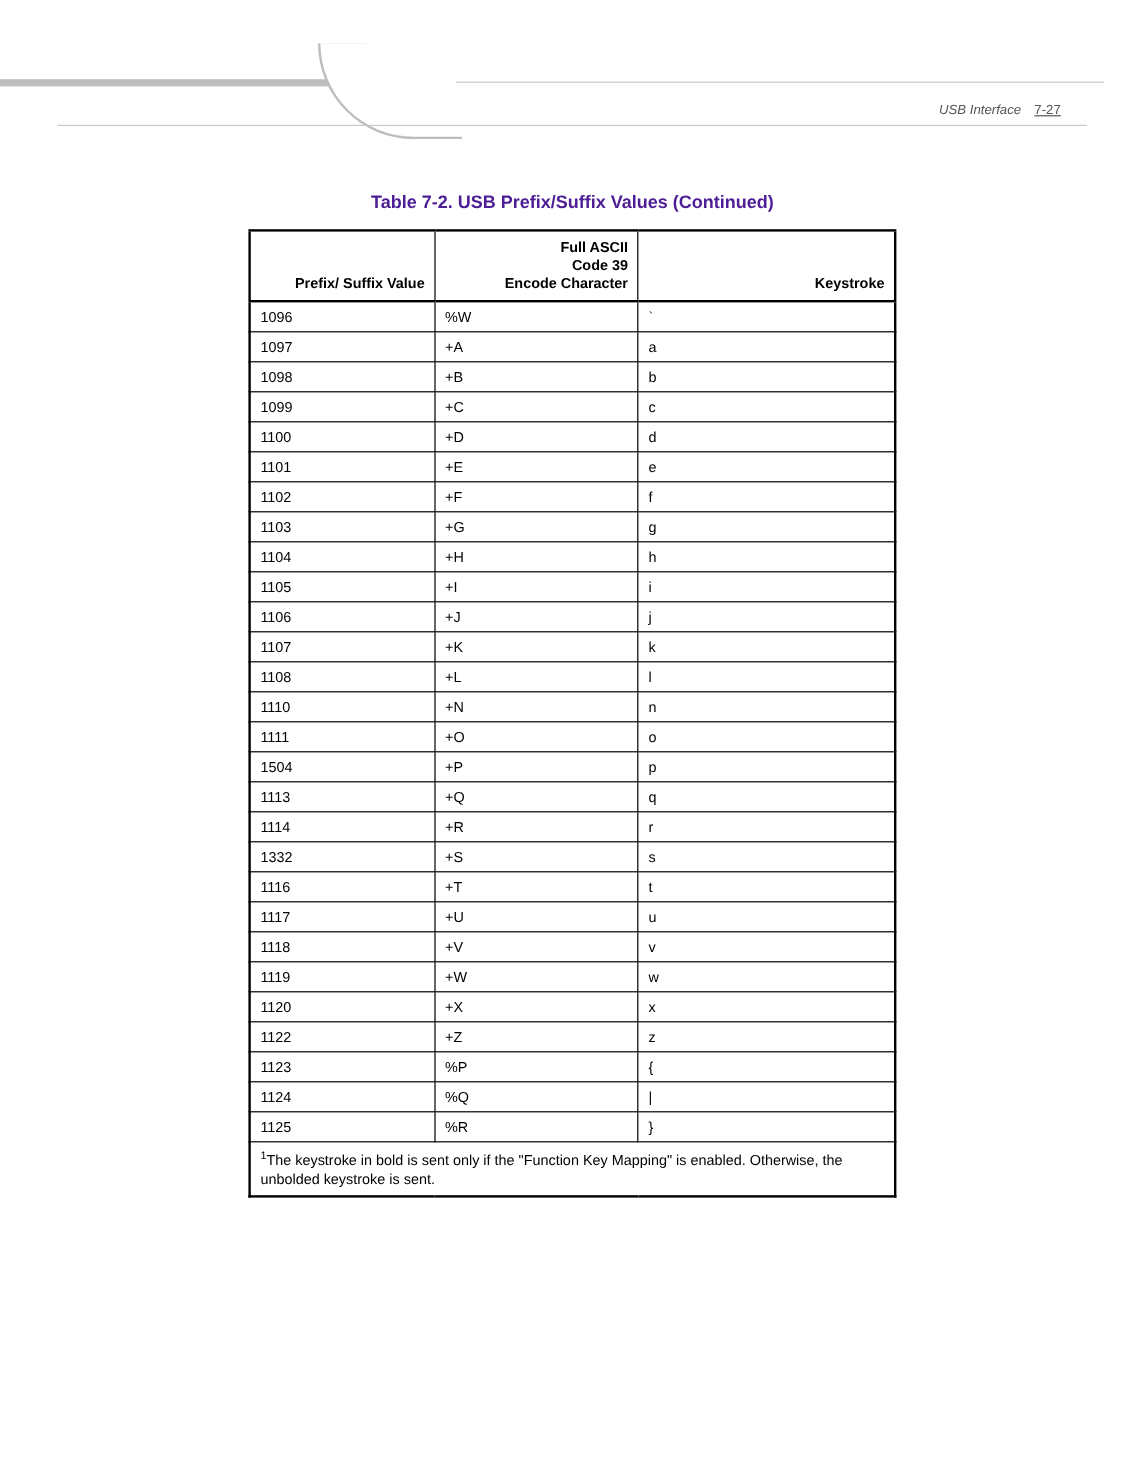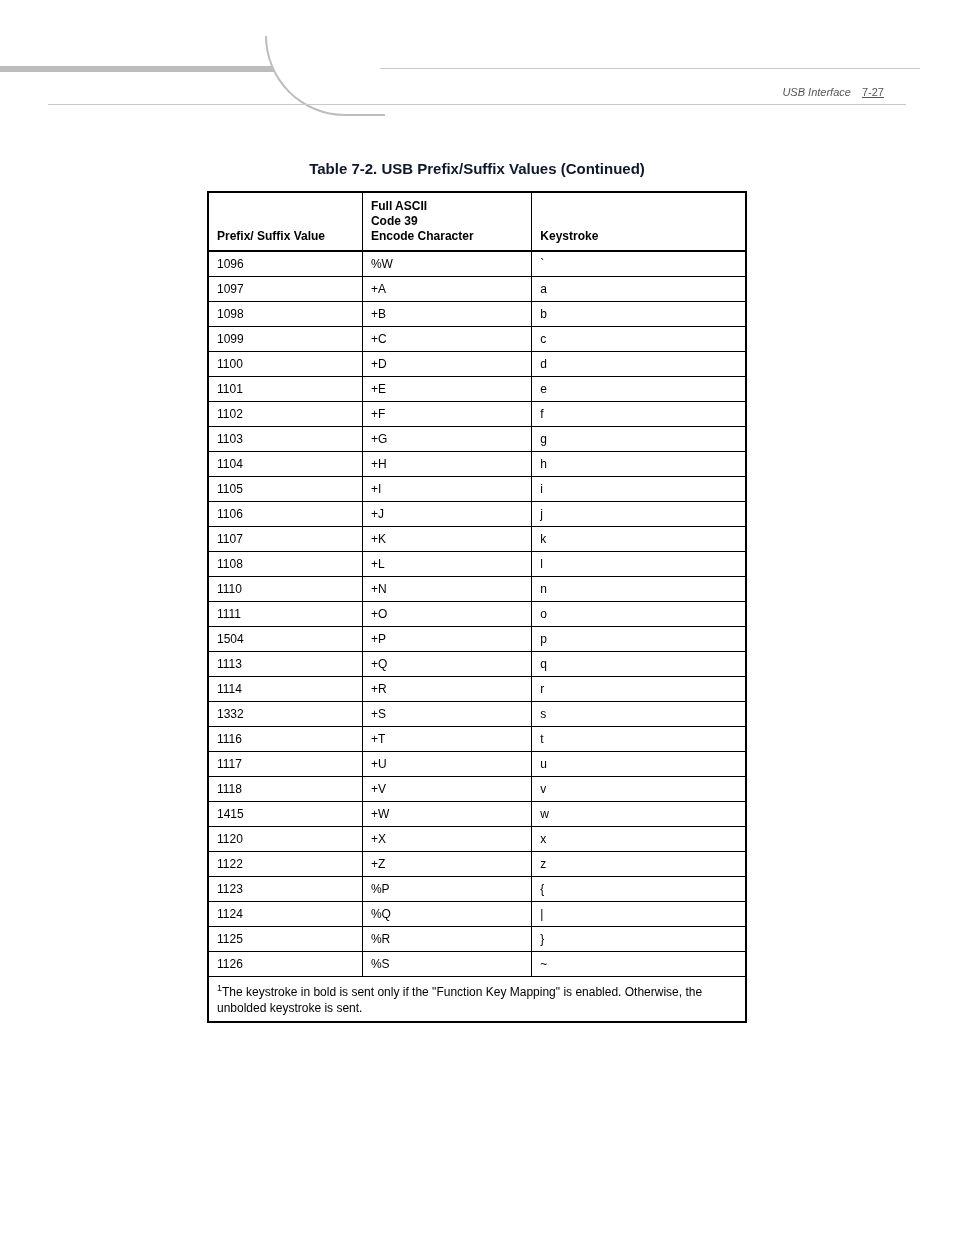--- a/index.html
+++ b/index.html
@@ -71,38 +71,38 @@
     position: absolute;
     top: 160px;
     left: 0;
     width: 954px;
   }
   .caption {
     text-align: center;
     font-weight: bold;
     font-size: 15px;
     margin-bottom: 14px;
-    color: #0f172a;
+    color: #4c1d95;
   }
   table.data {
     border-collapse: collapse;
     margin: 0 auto;
     width: 540px;
     border: 2px solid #000;
   }
   table.data th, table.data td {
     border: 1px solid #000;
     font-size: 12px;
     padding: 5px 8px;
     text-align: left;
     vertical-align: middle;
   }
   table.data th {
     font-weight: bold;
-    text-align: left;
+    text-align: right;
     border-top: 2px solid #000;
     border-bottom: 2px solid #000;
     padding: 6px 8px;
     line-height: 1.25;
     margin-top: 25px;
   }
   table.data th:first-child { vertical-align: bottom; }
   table.data th:last-child { vertical-align: bottom; }
   .col1 { width: 155px; }
   .col2 { width: 170px; }
@@ -249,21 +249,21 @@
           <td class="col1">1117</td>
           <td class="col2">+U</td>
           <td class="col3">u</td>
         </tr>
         <tr>
           <td class="col1">1118</td>
           <td class="col2">+V</td>
           <td class="col3">v</td>
         </tr>
         <tr>
-          <td class="col1">1415</td>
+          <td class="col1">1119</td>
           <td class="col2">+W</td>
           <td class="col3">w</td>
         </tr>
         <tr>
           <td class="col1">1120</td>
           <td class="col2">+X</td>
           <td class="col3">x</td>
         </tr>
         <tr>
           <td class="col1">1122</td>
@@ -277,25 +277,20 @@
         </tr>
         <tr>
           <td class="col1">1124</td>
           <td class="col2">%Q</td>
           <td class="col3">|</td>
         </tr>
         <tr>
           <td class="col1">1125</td>
           <td class="col2">%R</td>
           <td class="col3">}</td>
-        </tr>
-        <tr>
-          <td class="col1">1126</td>
-          <td class="col2">%S</td>
-          <td class="col3">~</td>
         </tr>
       </tbody>
     <tfoot>
       <tr>
         <td colspan="3" class="footnote-cell"><sup>1</sup><span>The keystroke in bold is sent only if the "Function Key Mapping" is enabled. Otherwise, the unbolded keystroke is sent.</span></td>
       </tr>
     </tfoot>
   </table>
 </div>
 

